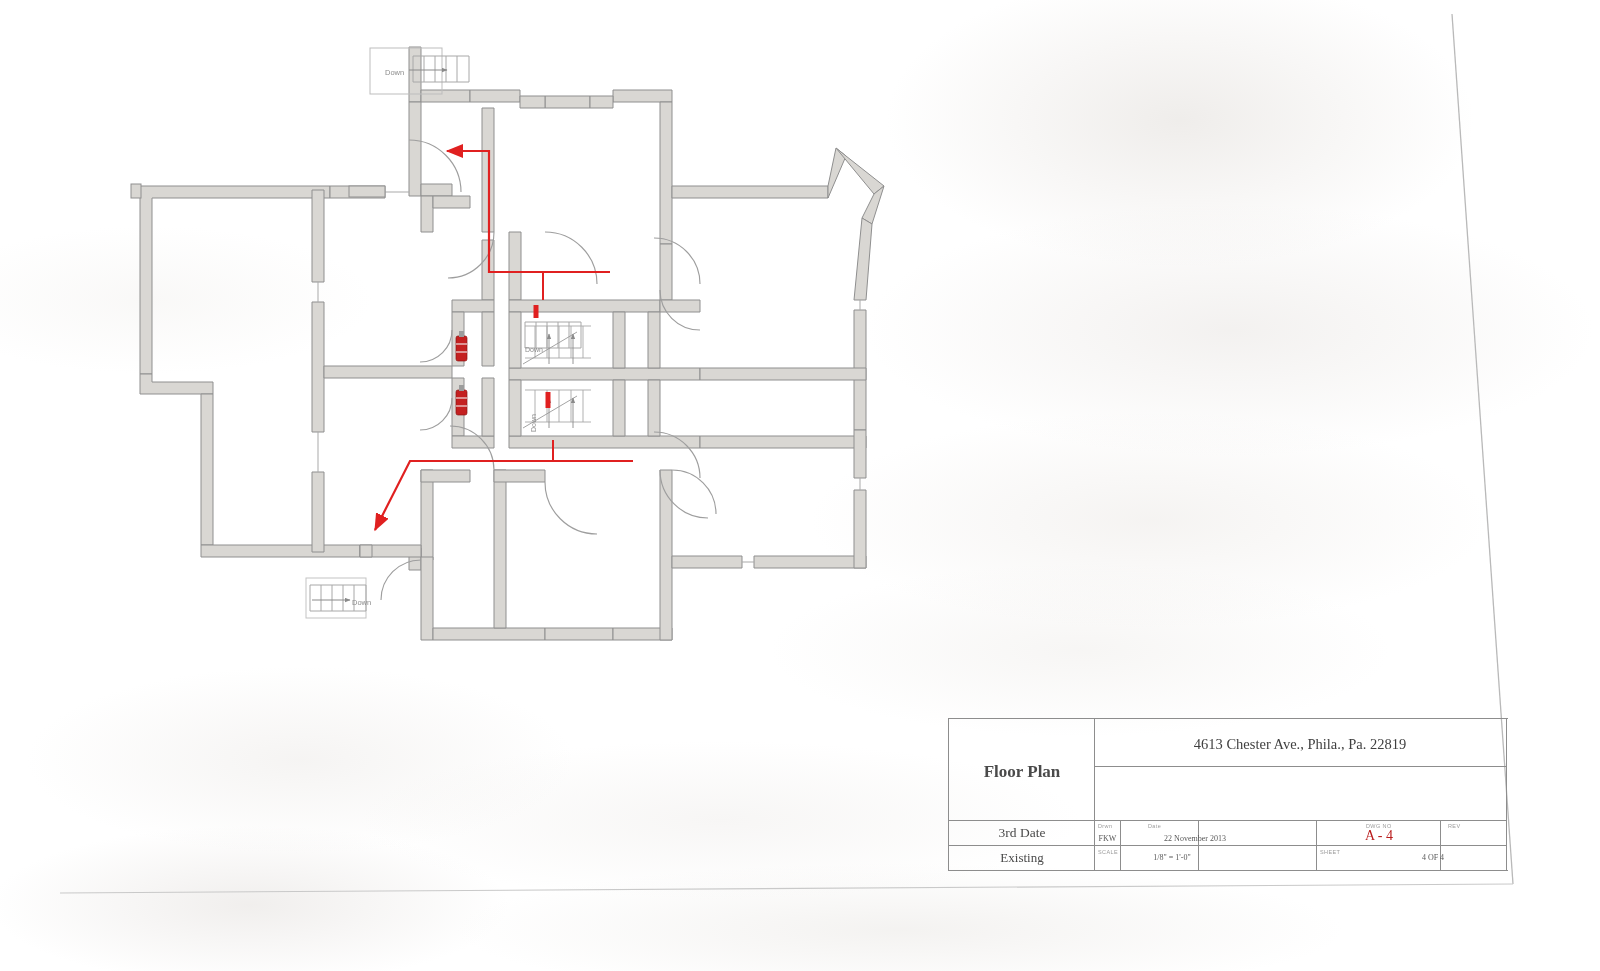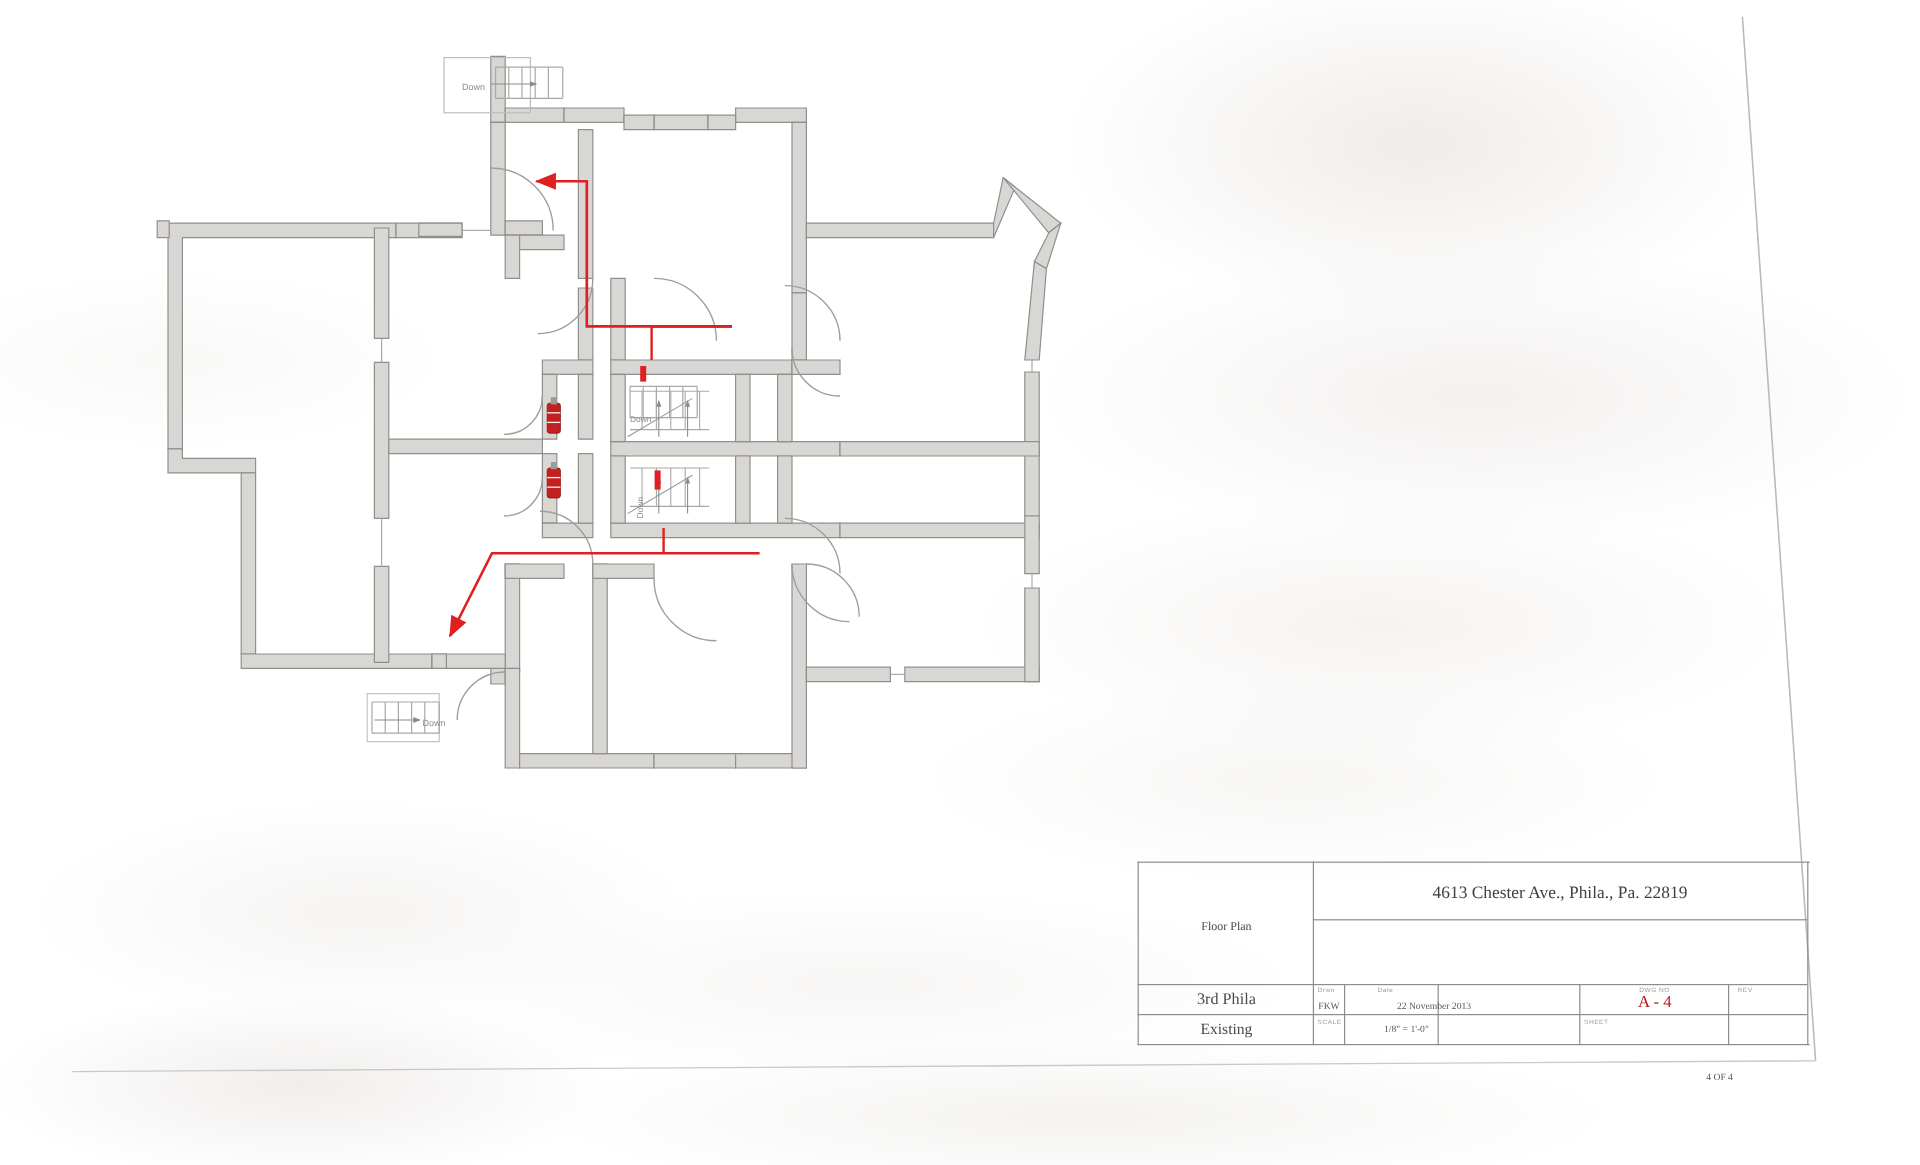--- a/index.html
+++ b/index.html
@@ -270,22 +270,22 @@
 
   <div class="tb-line" style="left:146px;top:48px;width:412px;height:1.1px;"></div>
   <div class="tb-line" style="left:0;top:102px;width:558px;height:1.2px;"></div>
   <div class="tb-line" style="left:0;top:127px;width:558px;height:1.1px;"></div>
 
   <div class="tb-line" style="left:172px;top:102px;width:1.1px;height:51px;"></div>
   <div class="tb-line" style="left:250px;top:102px;width:1.1px;height:51px;"></div>
   <div class="tb-line" style="left:368px;top:102px;width:1.1px;height:51px;"></div>
   <div class="tb-line" style="left:492px;top:102px;width:1.1px;height:51px;"></div>
 
-  <div class="tb-cell" style="left:2px;top:8px;width:144px;height:92px;font-size:10px;">Floor Plan</div>
-  <div class="tb-cell" style="left:2px;top:103px;width:144px;height:24px;font-size:13.5px;">3rd Phila</div>
+  <div class="tb-cell" style="left:2px;top:8px;width:144px;height:92px;font-size:17px;font-weight:bold;">Floor Plan</div>
+  <div class="tb-cell" style="left:2px;top:103px;width:144px;height:24px;font-size:13.5px;">3rd Date</div>
   <div class="tb-cell" style="left:2px;top:128px;width:144px;height:24px;font-size:13px;">Existing</div>
 
   <div class="tb-cell" style="left:148px;top:6px;width:408px;height:40px;font-size:14.5px;color:#3f3f3f;">4613 Chester Ave., Phila., Pa. 22819</div>
   <div class="tb-cell faded" style="left:148px;top:50px;width:408px;height:50px;font-size:13px;"></div>
 
   <div class="lbl-tiny" style="left:150px;top:105px;">Drwn</div>
   <div class="tb-cell val-tiny" style="left:147px;top:114px;width:25px;height:13px;">FKW</div>
 
   <div class="lbl-tiny" style="left:200px;top:105px;">Date</div>
   <div class="tb-cell val-tiny" style="left:174px;top:114px;width:76px;height:13px;margin-left:35px;">22 November 2013</div>
@@ -293,14 +293,14 @@
   <div class="lbl-tiny" style="left:418px;top:105px;">DWG NO</div>
   <div class="tb-cell" style="left:370px;top:108px;width:122px;height:19px;font-size:14px;color:#b91c1c;">A - 4</div>
 
   <div class="lbl-tiny" style="left:500px;top:105px;">REV</div>
   <div class="tb-cell val-tiny" style="left:494px;top:114px;width:62px;height:13px;"></div>
 
   <div class="lbl-tiny" style="left:150px;top:131px;">SCALE</div>
   <div class="tb-cell val-tiny" style="left:186px;top:131px;width:76px;height:16px;">1/8" = 1'-0"</div>
 
   <div class="lbl-tiny" style="left:372px;top:131px;">SHEET</div>
-  <div class="tb-cell val-tiny" style="left:420px;top:131px;width:130px;height:16px;margin-top:40px;">4 OF 4</div>
+  <div class="tb-cell val-tiny" style="left:420px;top:131px;width:130px;height:16px;">4 OF 4</div>
 </div>
 
 </body></html>

